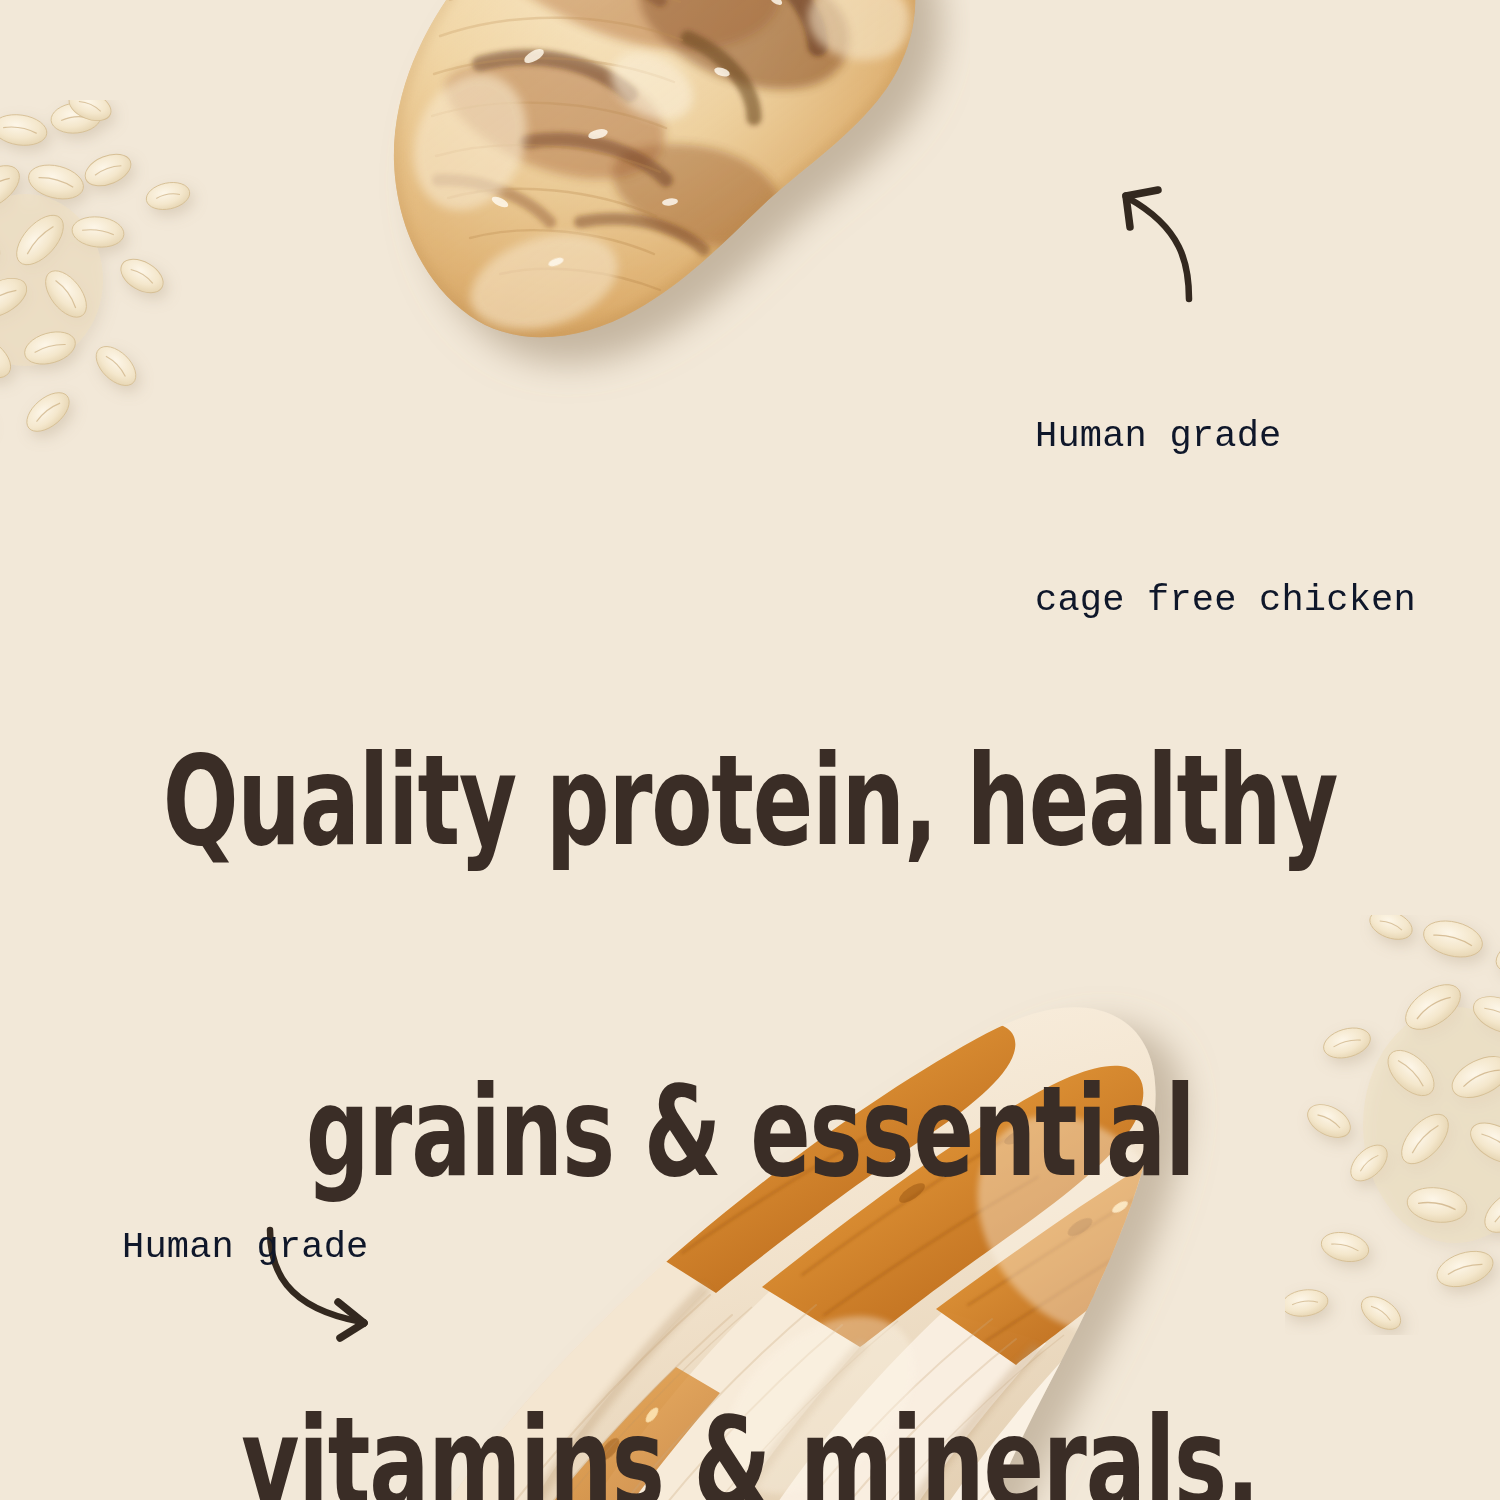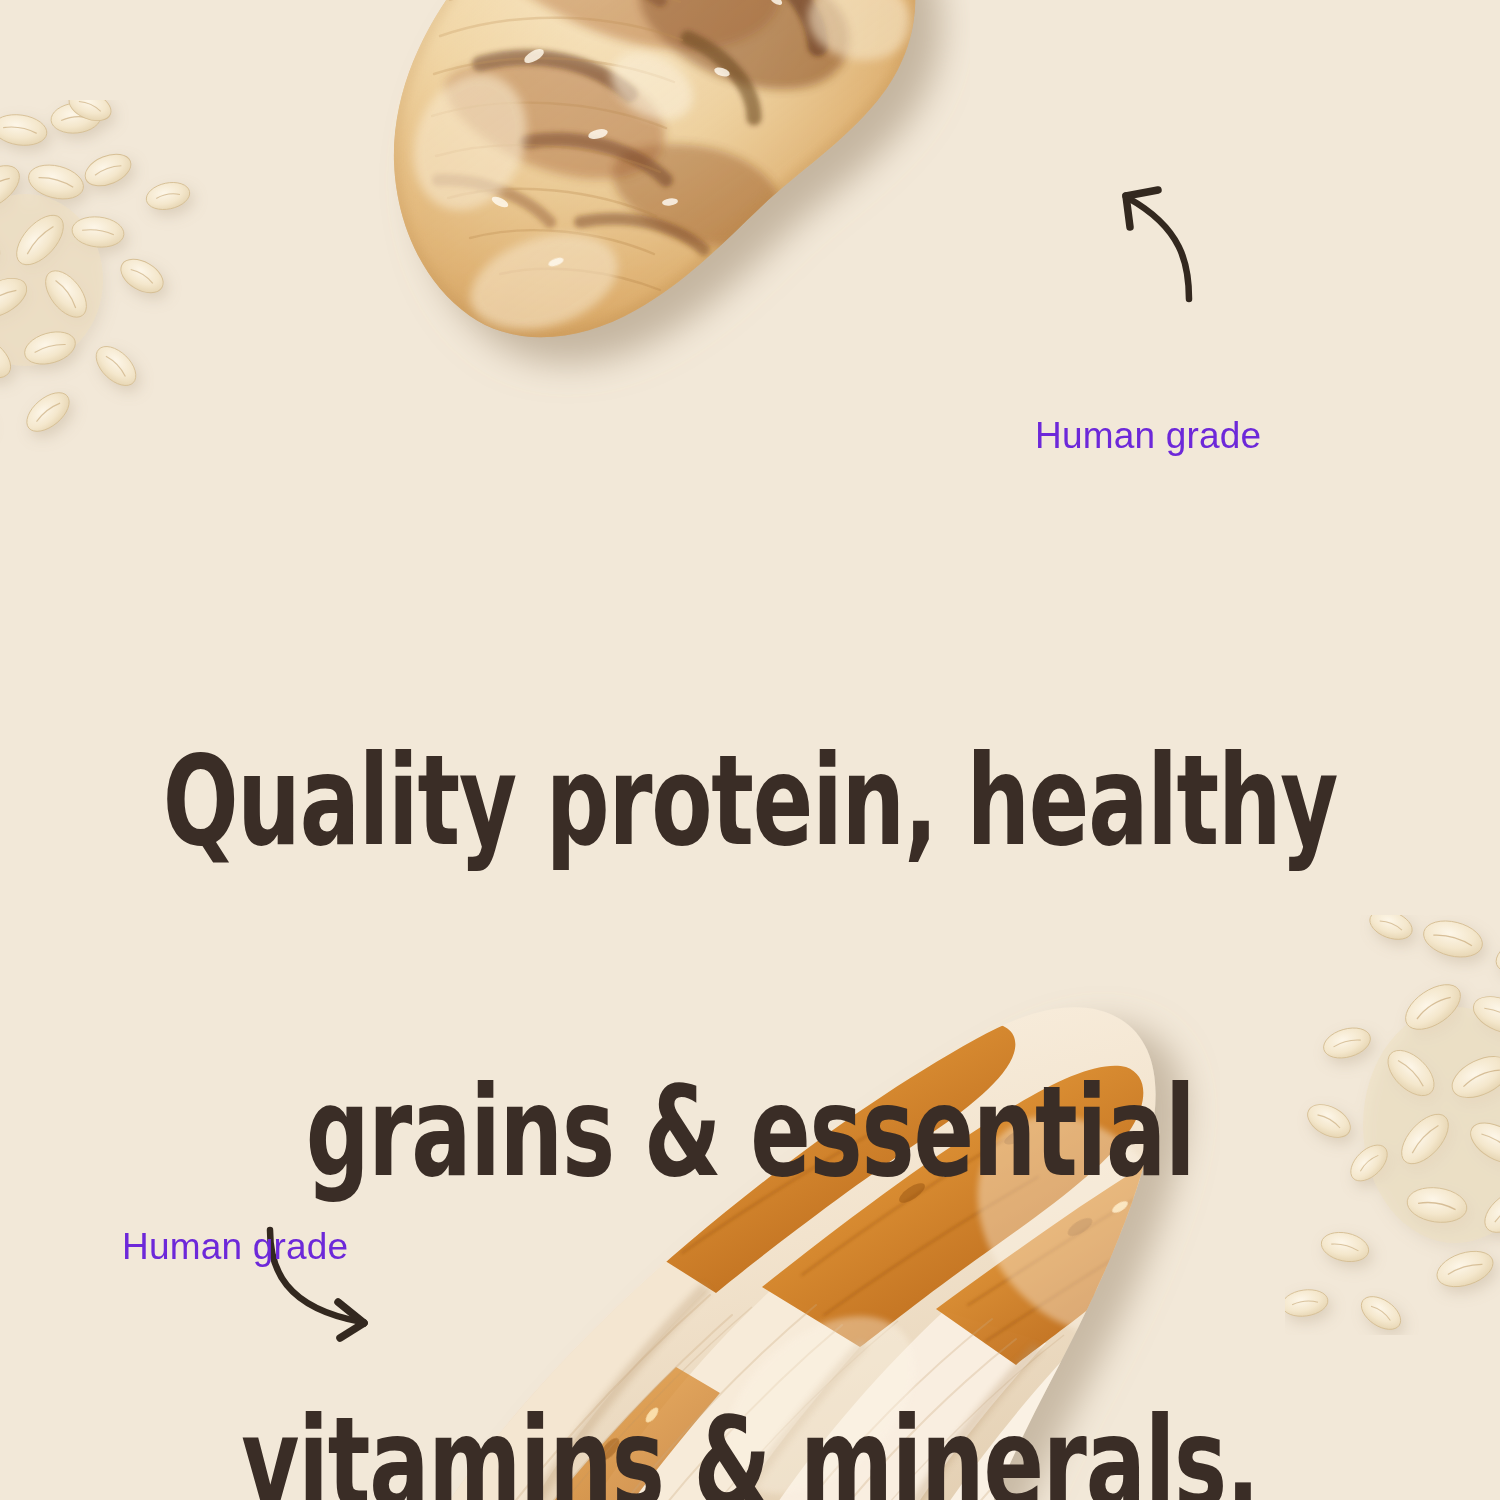--- a/index.html
+++ b/index.html
@@ -39,22 +39,22 @@
     white-space: pre;
   }
   .headline .hl-line { display: block; }
   .headline .hl-line.l1 { font-size: 124px; }
   .headline .hl-line.l2 { font-size: 124px; }
   .headline .hl-line.l3 { font-size: 124px; }
 
   
   .callout {
     position: absolute;
-    color: #6d28d9;
-    font-family: Liberation Sans, sans-serif;
+    color: #0f172a;
+    font-family: Liberation Mono, monospace;
     font-weight: 300;
     font-size: 37px;
     line-height: 1.48;
     letter-spacing: 0.2px;
     white-space: pre;
   }
   .callout .cl-line { display: block; }
   #callout-chicken {
     left: 1035px;
     top: 299px;
@@ -581,19 +581,20 @@
   </svg>
 
   <div class="headline">
     <span class="hl-line l1">Quality protein, healthy</span>
     <span class="hl-line l2">grains &amp; essential</span>
     <span class="hl-line l3">vitamins &amp; minerals.</span>
   </div>
 
   <div id="callout-chicken" class="callout">
     <span class="cl-line">Human grade</span>
+    <span class="cl-line">cage free chicken</span>
   </div>
 
   <div id="callout-turkey" class="callout">
     <span class="cl-line">Human grade</span>
   </div>
 
 </div>
 
 </body></html>

